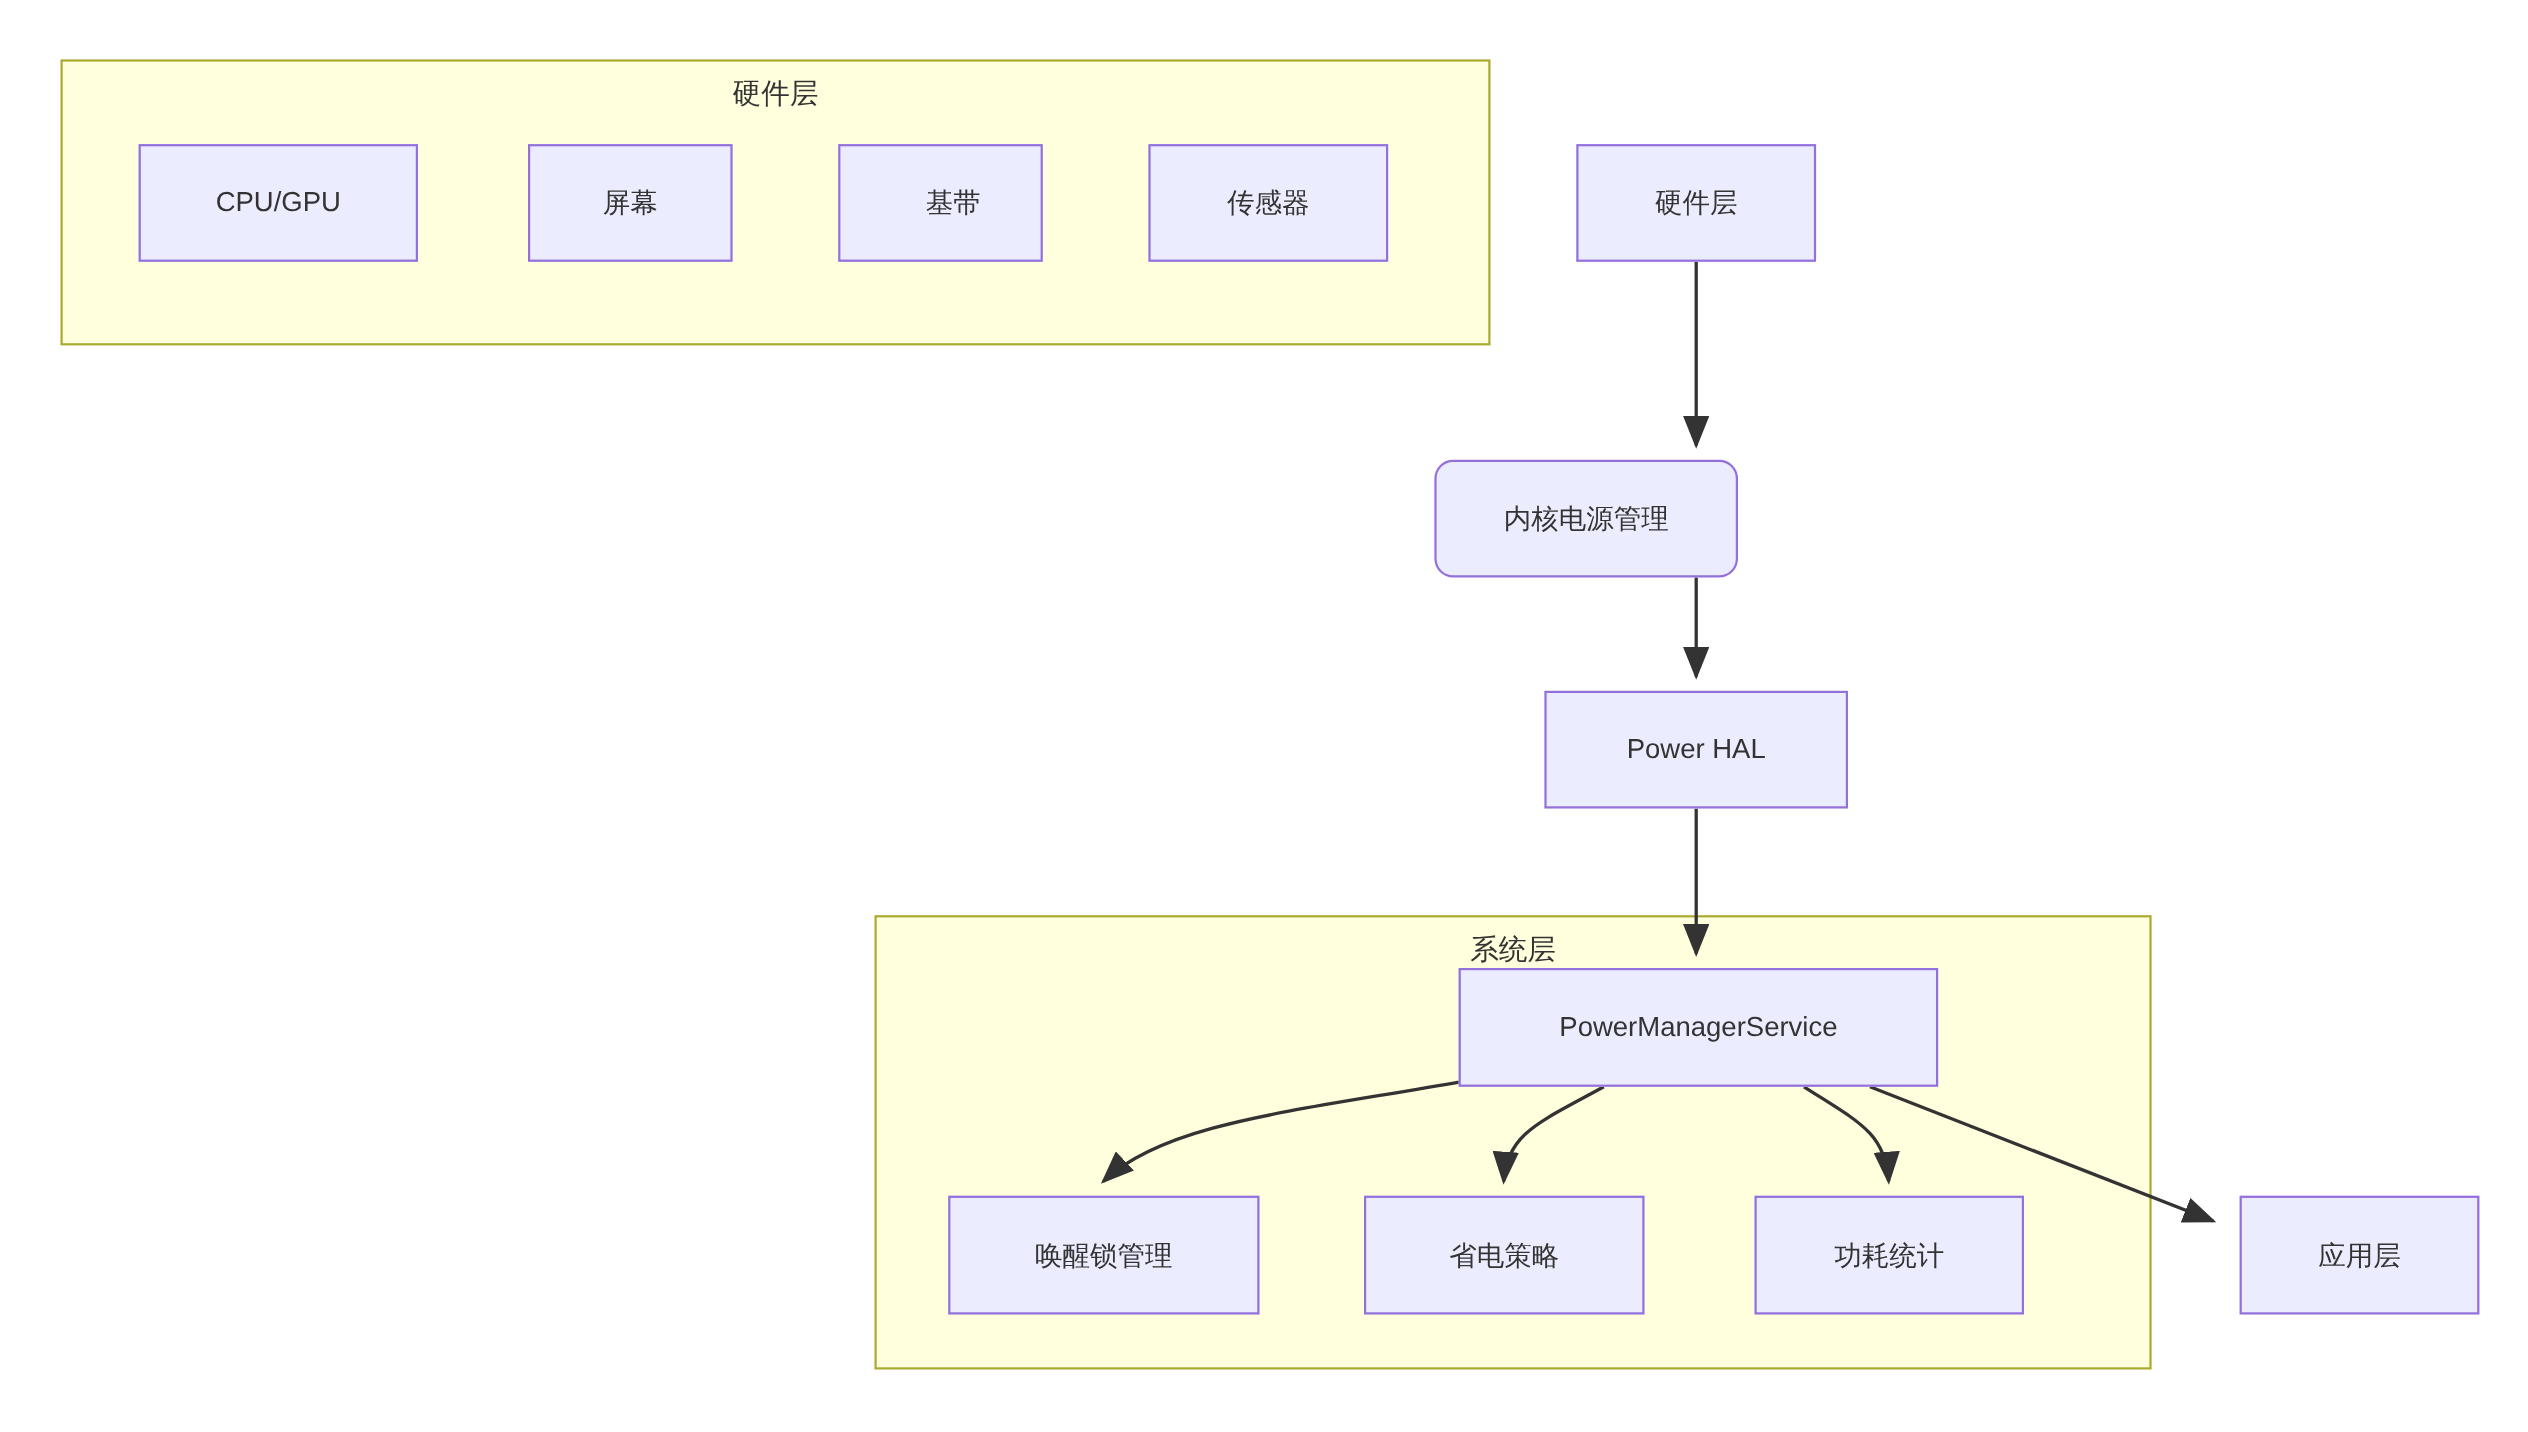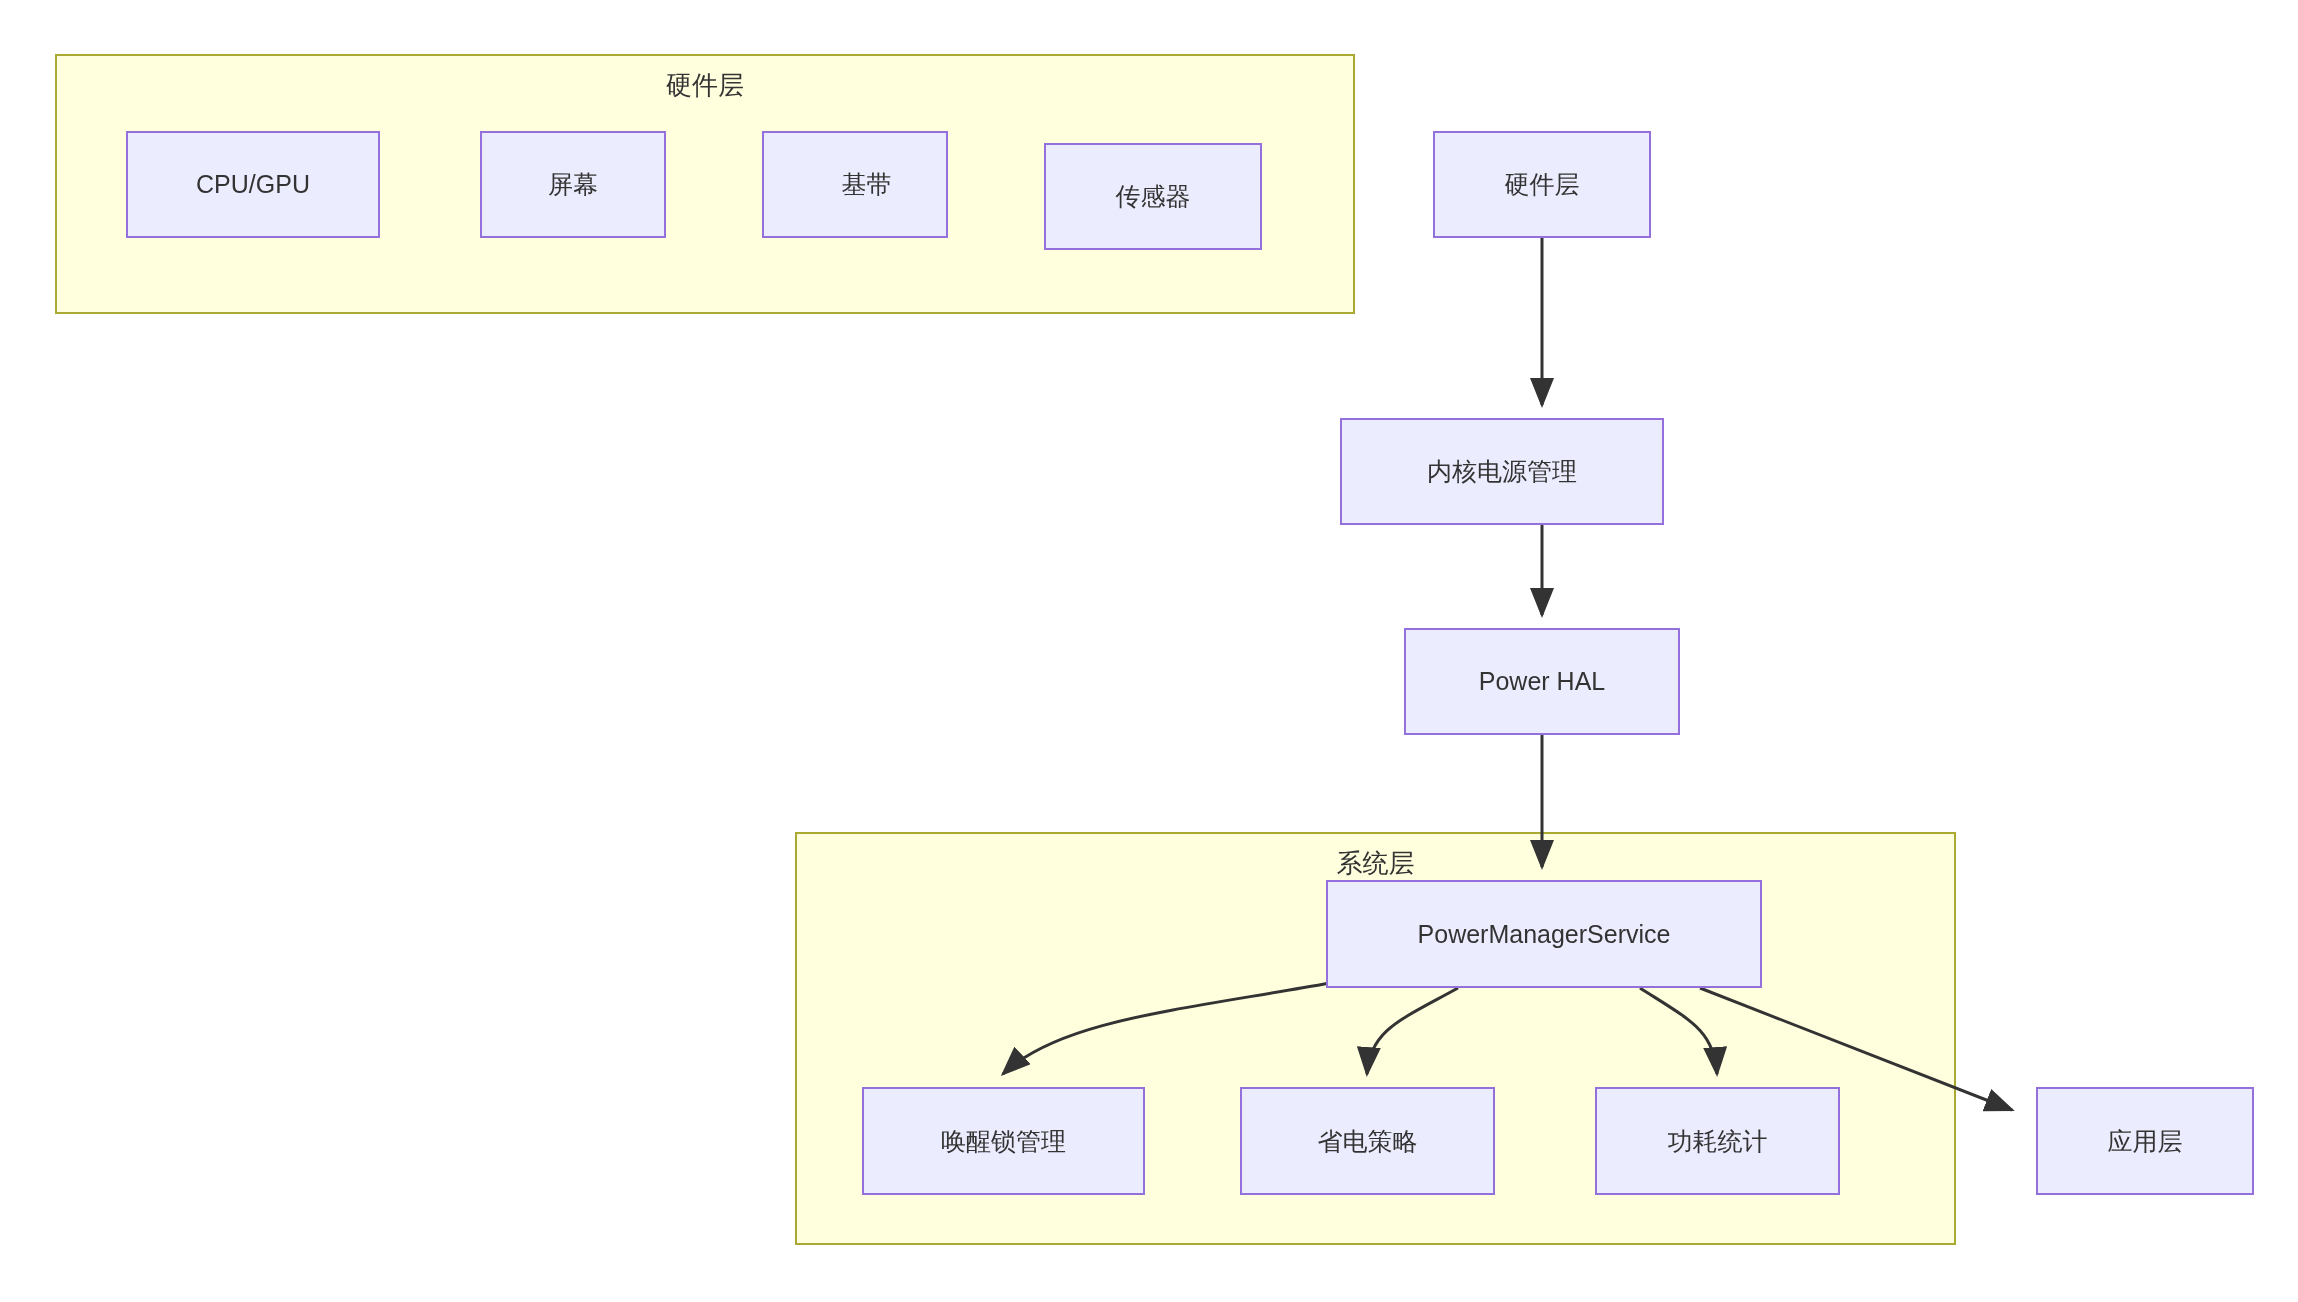--- a/index.html
+++ b/index.html
@@ -90,27 +90,27 @@
 
   <div class="node" id="node-0" style="left: 126px; top: 131px; width: 254px; height: 107px;">
       <span class="node-label">CPU/GPU</span>
     </div>
   <div class="node" id="node-1" style="left: 480px; top: 131px; width: 186px; height: 107px;">
       <span class="node-label">屏幕</span>
     </div>
   <div class="node" id="node-2" style="left: 762px; top: 131px; width: 186px; height: 107px; padding-left: 23px;">
       <span class="node-label">基带</span>
     </div>
-  <div class="node" id="node-3" style="left: 1044px; top: 143px; width: 218px; height: 107px;">
+  <div class="node" id="node-3" style="left: 1044px; top: 131px; width: 218px; height: 107px;">
       <span class="node-label">传感器</span>
     </div>
   <div class="node" id="node-4" style="left: 1433px; top: 131px; width: 218px; height: 107px;">
       <span class="node-label">硬件层</span>
     </div>
-  <div class="node" id="node-5" style="left: 1340px; top: 418px; width: 324px; height: 107px;">
+  <div class="node" id="node-5" style="left: 1304px; top: 418px; width: 276px; height: 107px; border-radius: 17px;">
       <span class="node-label">内核电源管理</span>
     </div>
   <div class="node" id="node-6" style="left: 1404px; top: 628px; width: 276px; height: 107px;">
       <span class="node-label">Power HAL</span>
     </div>
   <div class="node" id="node-7" style="left: 1326px; top: 880px; width: 436px; height: 108px;">
       <span class="node-label">PowerManagerService</span>
     </div>
   <div class="node" id="node-8" style="left: 862px; top: 1087px; width: 283px; height: 108px;">
       <span class="node-label">唤醒锁管理</span>

